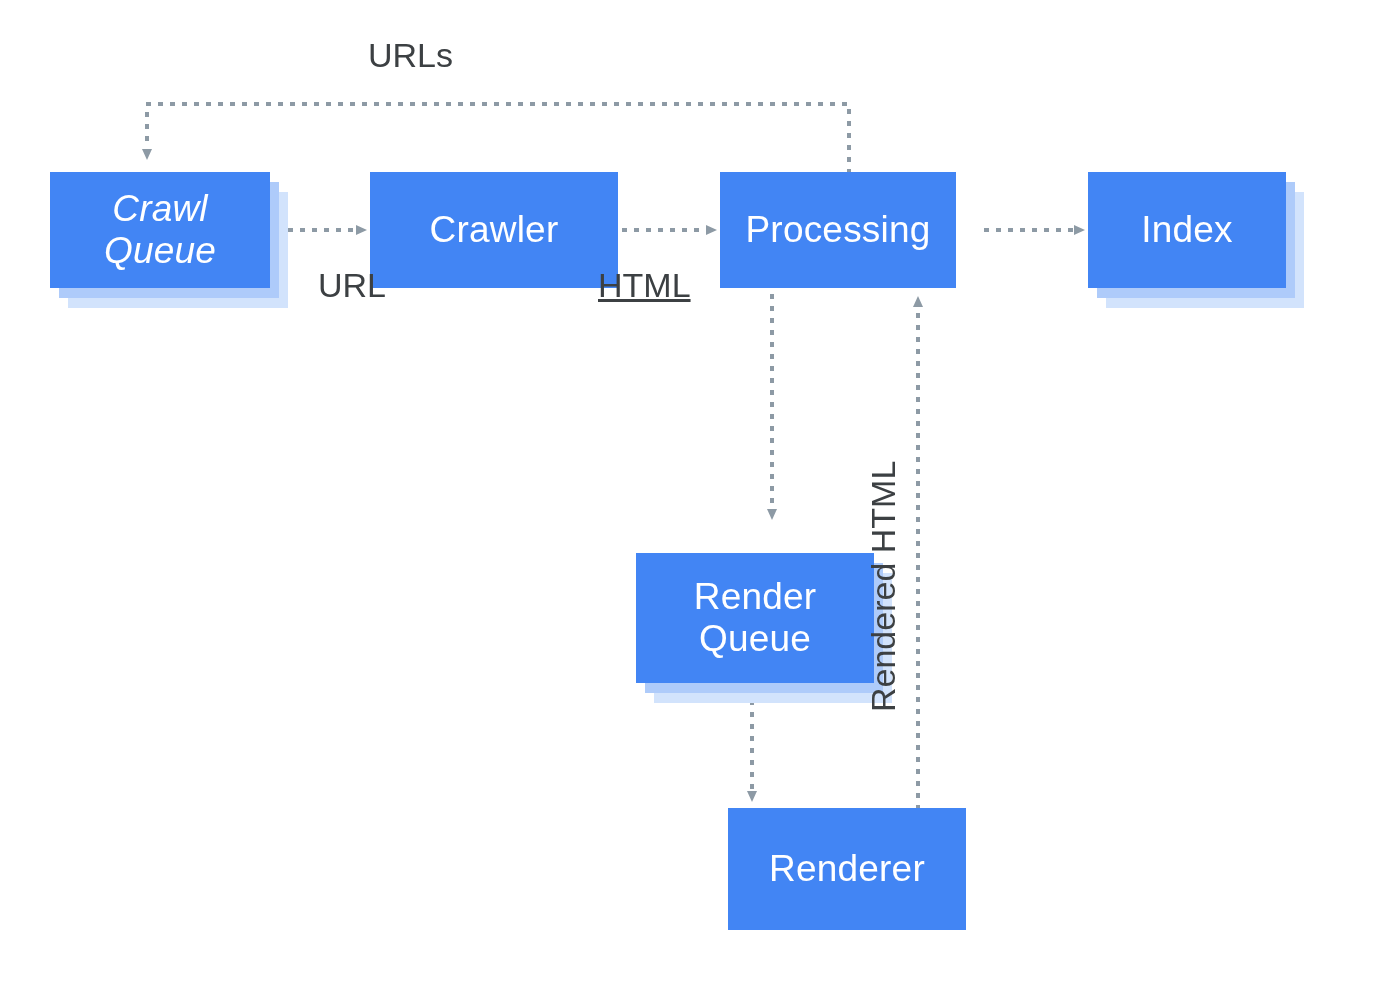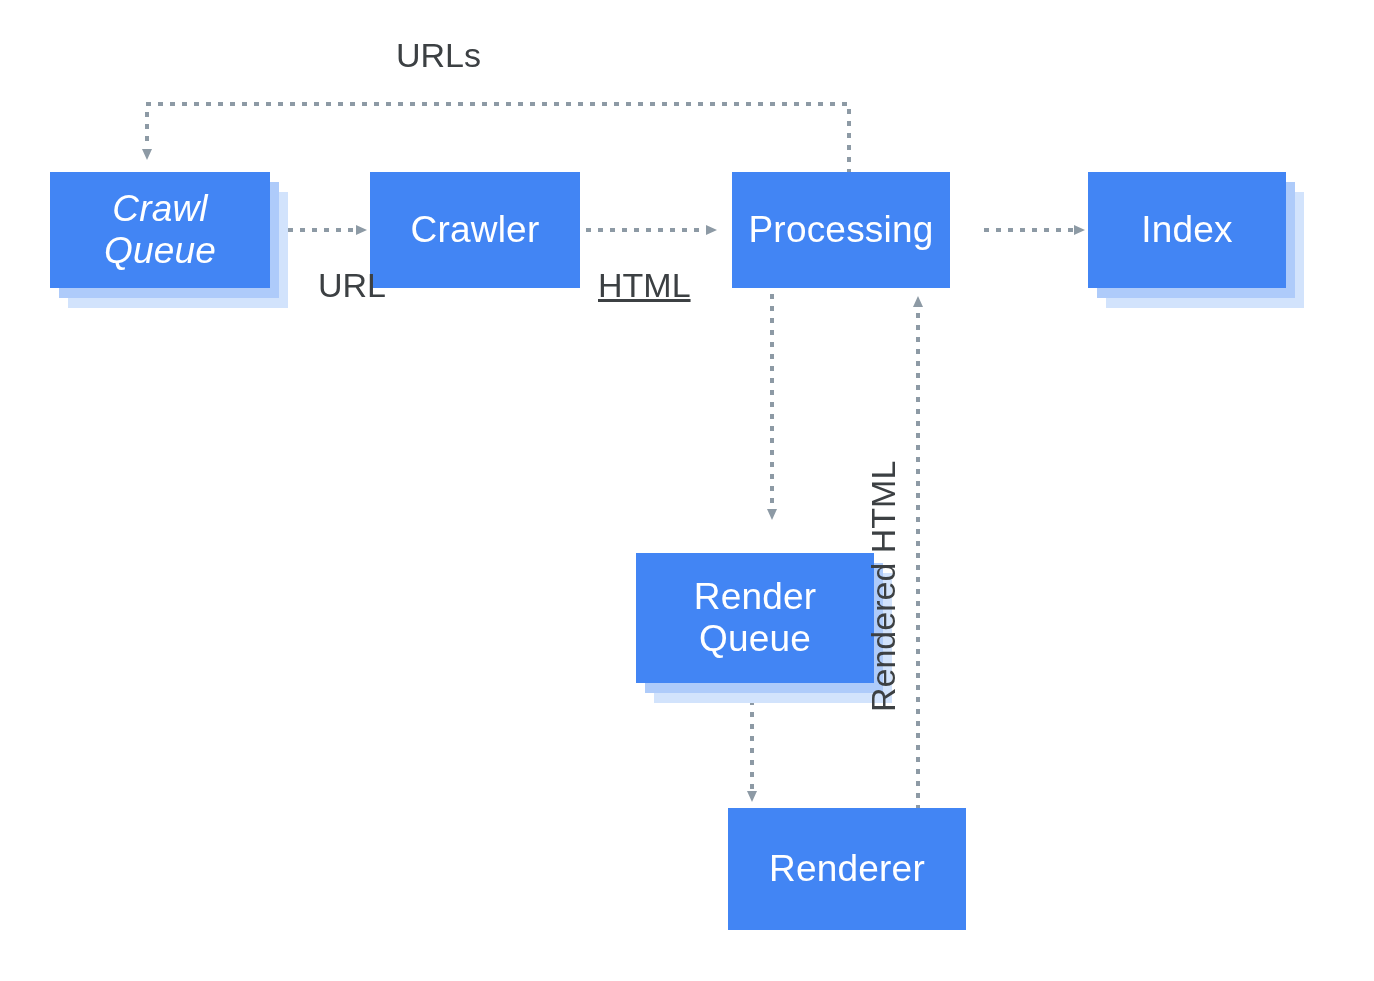--- a/index.html
+++ b/index.html
@@ -128,27 +128,27 @@
 
   <div class="node" style="left:50px; top:172px; width:220px; height:116px;font-style:italic;">
     <div class="layer3"></div>
     <div class="layer2"></div>
     <div class="face">
       <span class="label">Crawl
 Queue</span>
     </div>
   </div>
 
-  <div class="node" style="left:370px; top:172px; width:210px; height:116px;">
+  <div class="node" style="left:370px; top:172px; width:248px; height:116px;">
     <div class="face">
       <span class="label">Crawler</span>
     </div>
   </div>
 
-  <div class="node" style="left:720px; top:172px; width:218px; height:116px;margin-left:12px;">
+  <div class="node" style="left:720px; top:172px; width:236px; height:116px;">
     <div class="face">
       <span class="label">Processing</span>
     </div>
   </div>
 
   <div class="node" style="left:1088px; top:172px; width:198px; height:116px;">
     <div class="layer3"></div>
     <div class="layer2"></div>
     <div class="face">
       <span class="label">Index</span>
@@ -163,21 +163,21 @@
 Queue</span>
     </div>
   </div>
 
   <div class="node" style="left:728px; top:808px; width:238px; height:122px;border-radius:29px;">
     <div class="face">
       <span class="label">Renderer</span>
     </div>
   </div>
 
-  <div class="edge-label" style="left:396px; top:38px;">URLs</div>
+  <div class="edge-label" style="left:368px; top:38px;">URLs</div>
 
   <div class="edge-label" style="left:272px; top:268px;margin-left:46px;">URL</div>
 
   <div class="edge-label" style="left:598px; top:268px;text-decoration:underline;">HTML</div>
 
   <div class="edge-label vertical" style="left:866px; top:712px;">Rendered HTML</div>
 
 </div>
 
 </body></html>

